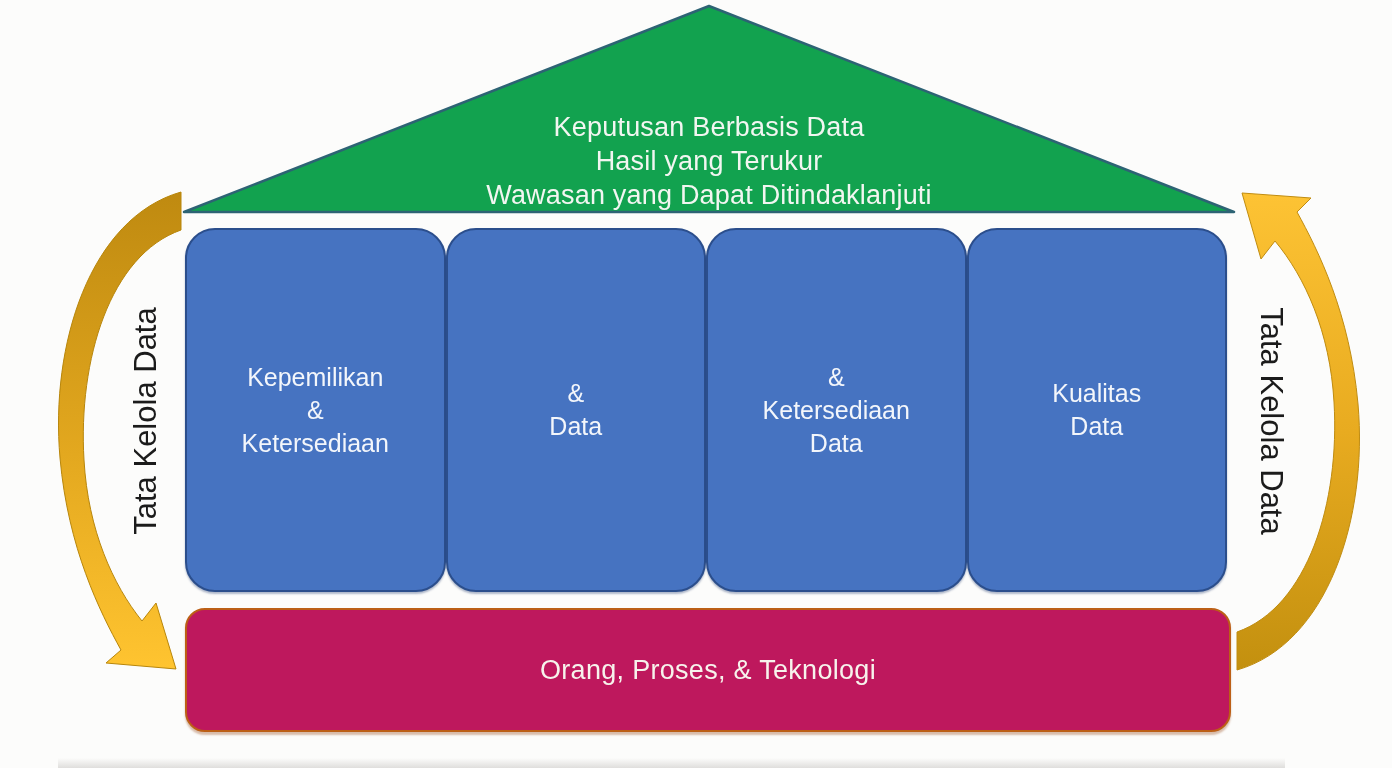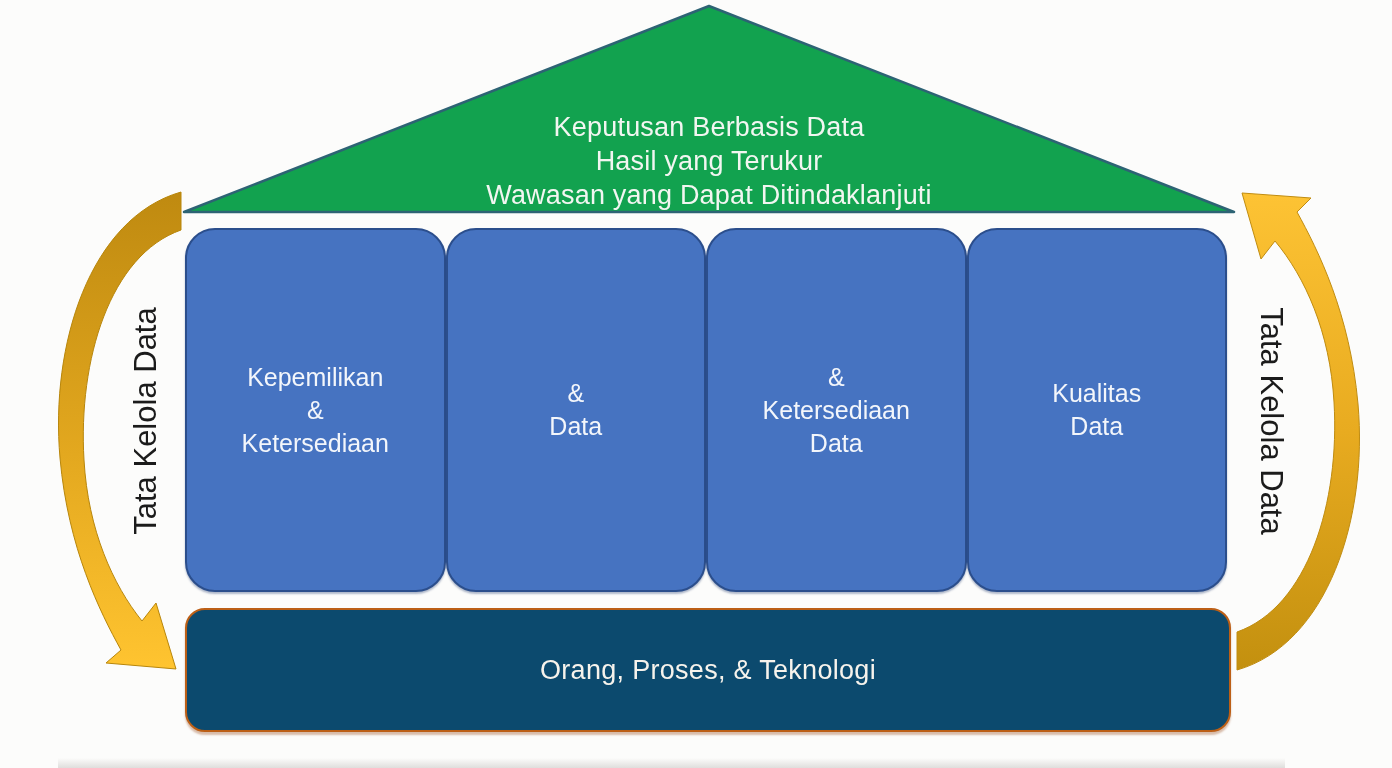--- a/index.html
+++ b/index.html
@@ -32,21 +32,21 @@
     display:flex;align-items:center;justify-content:center;
     text-align:center;color:#f3f6fb;
     font-size:25px;line-height:33px;
     box-shadow:0 2px 2px rgba(30,55,110,.35);
   }
   .pillar span{display:block;}
 
   .base-bar{
     position:absolute;left:167px;top:608px;width:1046px;height:124px;
     box-sizing:border-box;
-    background:#0c4a6e;
+    background:#be185d;
     border:2px solid #bc5f16;
     border-radius:20px;
     display:flex;align-items:center;justify-content:center;
     color:#f7f3ec;font-size:27px;letter-spacing:.3px;
     box-shadow:0 3px 2px rgba(150,70,20,.35);
   }
 
   .side-label{
     position:absolute;top:398px;width:320px;height:46px;
     text-align:center;font-size:31px;line-height:46px;

